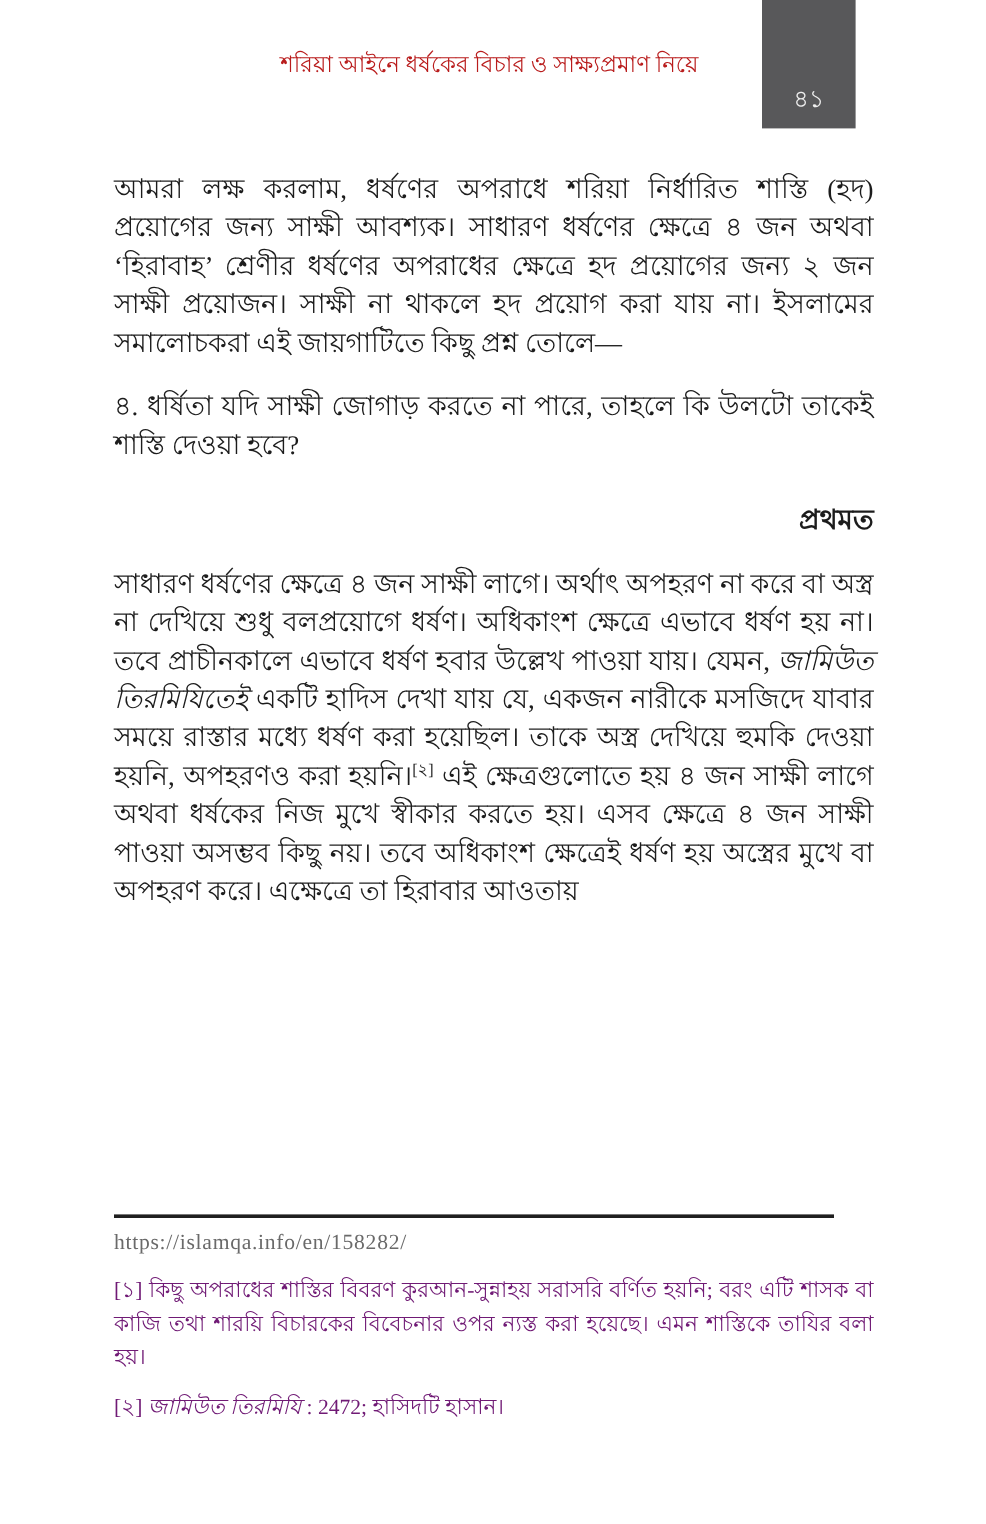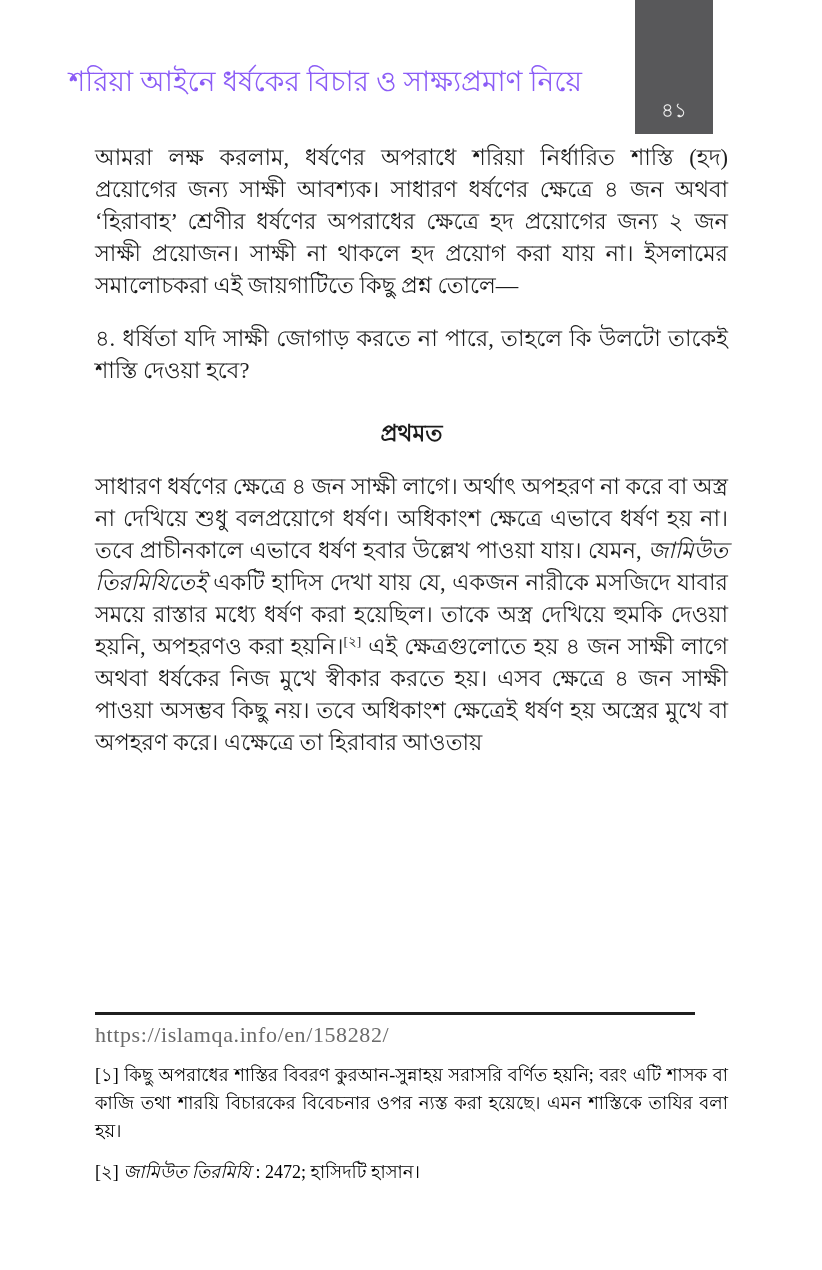--- a/index.html
+++ b/index.html
@@ -12,33 +12,33 @@
     width: 822px;
     height: 1270px;
     overflow: hidden;
     font-family: "Liberation Serif", "DejaVu Serif", serif;
     color: #1c1c1c;
   }
 
   
   .running-title {
     position: absolute;
-    top: 67px;
+    top: 40px;
     right: 240px;
-    font-size: 28px;
+    font-size: 19px;
     line-height: 30px;
-    color: #8b5cf6;
+    color: #b91c1c;
     white-space: nowrap;
   }
   .page-number-box {
     position: absolute;
     top: 0;
     right: 109px;
     width: 78px;
-    height: 134px;
+    height: 107px;
     background: #58585a;
     box-sizing: border-box;
     display: flex;
     align-items: flex-end;
     justify-content: center;
     padding-bottom: 13px;
   }
   .page-number {
     color: #eeeeee;
     font-size: 20px;
@@ -55,21 +55,21 @@
     line-height: 32px;
     text-align: justify;
     margin-top: 16px;
   }
   .content p {
     margin: 0 0 21px 0;
   }
   .content p:last-child { margin-bottom: 0; }
   .section-heading {
     font-weight: bold;
-    text-align: center;
+    text-align: right;
     margin: 31px 0 21px 0 !important;
     font-size: 23px;
   }
   sup.fnref {
     font-size: 0.60em;
     line-height: 0;
     vertical-align: super;
     letter-spacing: 0;
   }
   .italic { font-style: italic; }
@@ -81,30 +81,30 @@
     left: 95px;
     width: 633px;
   }
   .footnote-rule {
     width: 600px;
     height: 3px;
     background: #1f1f1f;
   }
   .footnote-url {
     margin-top: 7px;
-    font-size: 22px;
+    font-size: 18px;
     line-height: 26px;
     color: #6a6a6a;
     letter-spacing: 0.6px;
   }
   .footnote {
     margin-top: 13px;
     font-size: 18px;
     line-height: 28px;
-    color: #000000;
+    color: #701a75;
     text-align: justify;
   }
 </style>
 </head>
 <body>
 
 <div class="running-title">শরিয়া আইনে ধর্ষকের বিচার ও সাক্ষ্যপ্রমাণ নিয়ে</div>
 
 <div class="page-number-box">
   <span class="page-number">৪১</span>

